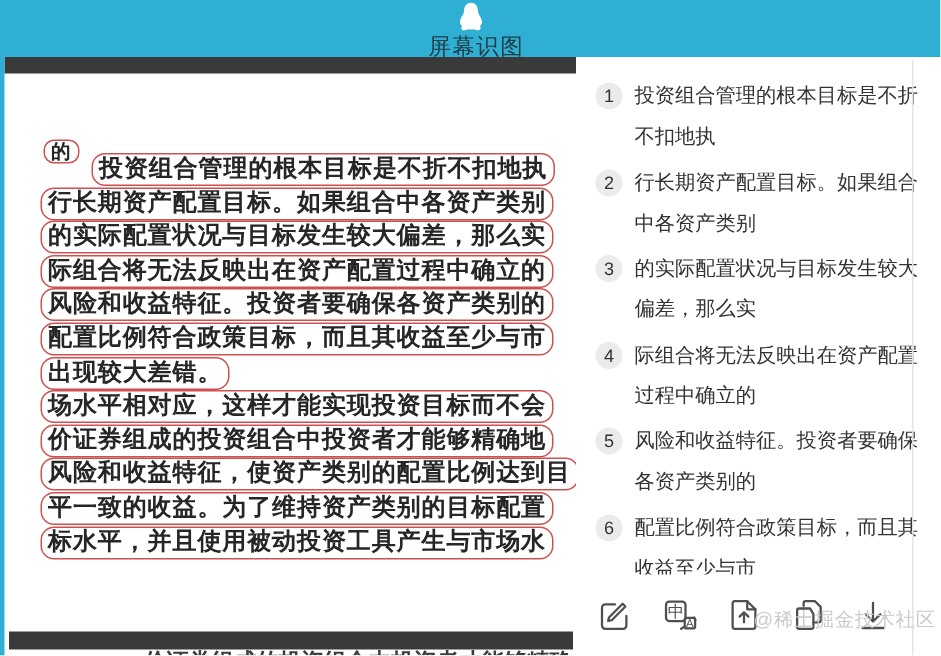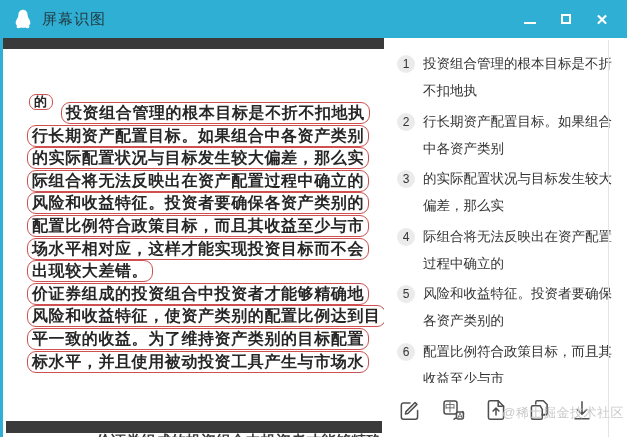--- a/index.html
+++ b/index.html
@@ -1,21 +1,21 @@
 <!DOCTYPE html>
 <html><head>
 <meta charset="utf-8">
 <style>
   * { margin:0; padding:0; box-sizing:border-box; }
   html,body { width:627px; height:437px; overflow:hidden; }
   body { font-family:"Liberation Sans", sans-serif; background:#fff; position:relative; }
 
   
   .titlebar { position:absolute; top:0; left:0; width:627px; height:38px;
-    background:#2fafd4; display:flex; align-items:center; padding:0 12px; z-index:10; }
+    background:#2fafd4; display:flex; align-items:center; padding:0 12px; z-index:10;flex-direction:column; }
   .titlebar .app-icon { width:22px; height:22px; flex:0 0 auto; }
   .titlebar .title { margin-left:8px; font-size:15px; letter-spacing:1px; color:#223c44; font-weight:500; }
   .win-controls { margin-left:auto; display:flex; align-items:center; gap:22px; padding-right:6px; }
   .win-btn { width:14px; height:14px; display:flex; align-items:center; justify-content:center;
     color:#fff; cursor:pointer; }
   .min-glyph { width:12px; height:2px; background:#fff; margin-top:8px; }
   .max-glyph { width:10px; height:10px; border:2px solid #fff; }
   .close-glyph { font-size:15px; font-weight:bold; line-height:1; color:#fff; }
 
   
@@ -107,25 +107,25 @@
 
   <div class="scan-line">
     <span class="red-box">风险和收益特征。投资者要确保各资产类别的</span>
   </div>
 
   <div class="scan-line">
     <span class="red-box">配置比例符合政策目标，而且其收益至少与市</span>
   </div>
 
   <div class="scan-line">
+    <span class="red-box">出现较大差错。</span>
+  </div>
+
+  <div class="scan-line">
     <span class="red-box">场水平相对应，这样才能实现投资目标而不会</span>
-  </div>
-
-  <div class="scan-line">
-    <span class="red-box">出现较大差错。</span>
   </div>
 
 
   <div class="scan-line">
     <span class="red-box">价证券组成的投资组合中投资者才能够精确地</span>
   </div>
 
   <div class="scan-line">
     <span class="red-box">风险和收益特征，使资产类别的配置比例达到目</span>
   </div>

